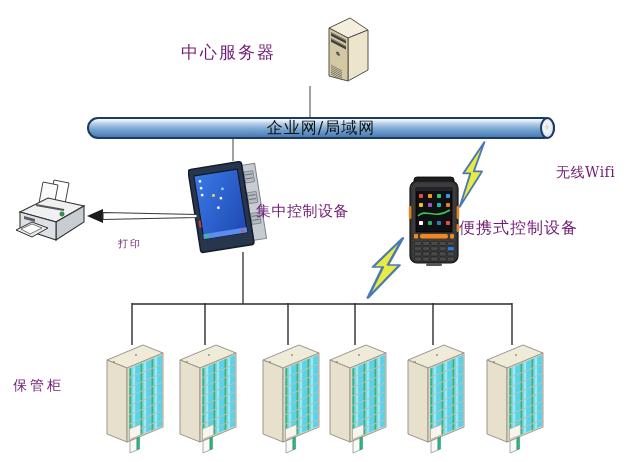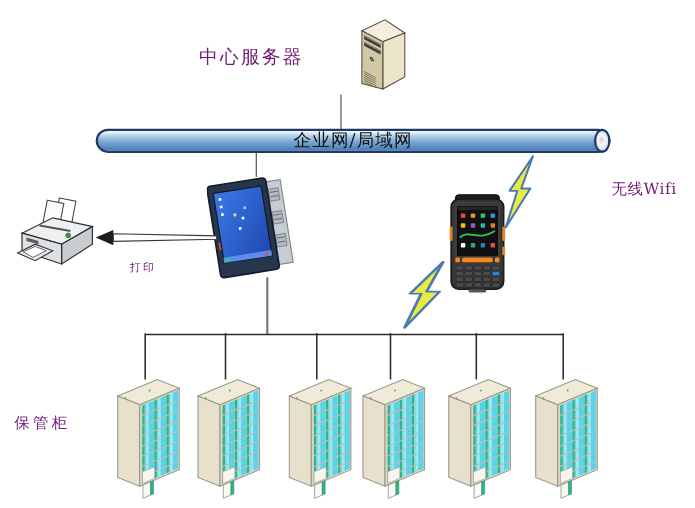--- a/index.html
+++ b/index.html
@@ -156,20 +156,21 @@
         <rect x="29" y="49" width="2.4" height="2.4"></rect>
       </g>
       <rect x="26" y="36" width="2.6" height="2.6" fill="#ffd54a"></rect>
       <rect x="36" y="31" width="2.4" height="2.4" fill="#7fe3f0"></rect>
       <rect x="11" y="74" width="44" height="5" fill="#5b8cf0"></rect>
       <rect x="12.5" y="75" width="4" height="3" fill="#2ecc71"></rect>
       <rect x="49" y="75.5" width="2.5" height="2.5" fill="#e74c3c"></rect>
       <rect x="8.5" y="60" width="2" height="7" fill="#c0452e"></rect>
     </g>
   </svg>
+  <div class="lbl lbl-central-control">集中控制设备</div>
 
   <svg class="icon" style="left:14px;top:178px" width="78" height="80" viewBox="0 0 78 80" xmlns="http://www.w3.org/2000/svg">
     <polygon points="40,2 55,5 51,26 36,23" fill="#ffffff" stroke="#444" stroke-width="1"></polygon>
     <polygon points="29,4 44,7 40,28 25,25" fill="#fbfbfb" stroke="#444" stroke-width="1"></polygon>
     <polygon points="6,34 34,20 70,28 42,44" fill="#eef0f2" stroke="#333" stroke-width="1.1"></polygon>
     <line x1="22" y1="27" x2="50" y2="32" stroke="#555" stroke-width="2"></line>
     <polygon points="42,44 70,28 70,44 42,62" fill="#c8cdd2" stroke="#333" stroke-width="1.1"></polygon>
     <polygon points="6,34 42,44 42,62 6,50" fill="#dde1e5" stroke="#333" stroke-width="1.1"></polygon>
     <polygon points="10,38 21,41 21,44 10,41" fill="#5a5f64"></polygon>
     <circle cx="48" cy="36" r="2.1" fill="#2f9e44" stroke="#1b5e20" stroke-width="0.7"></circle>
@@ -235,20 +236,21 @@
     <rect x="18" y="87" width="16" height="3" rx="1.5" fill="#555"></rect>
   </svg>
 
   <svg class="icon" style="left:455px;top:141px" width="33" height="67" viewBox="0 0 28 64" preserveAspectRatio="none" xmlns="http://www.w3.org/2000/svg">
     <path class="boltP" d="M25 1 L7 31 L13 31 L4 63 L23 29 L16 29 Z"></path>
   </svg>
   <svg class="icon" style="left:361px;top:237px" width="47" height="62" viewBox="0 0 28 64" preserveAspectRatio="none" xmlns="http://www.w3.org/2000/svg">
     <path class="boltP" d="M25 1 L7 31 L13 31 L4 63 L23 29 L16 29 Z"></path>
   </svg>
   <div class="lbl lbl-wifi">无线Wifi</div>
+  <div class="lbl lbl-portable">便携式控制设备</div>
 
   <svg class="icon" style="left:106px;top:342px" width="58" height="113" viewBox="0 0 58 113" xmlns="http://www.w3.org/2000/svg" xmlns:xlink="http://www.w3.org/1999/xlink">
       <use href="#cabG" xlink:href="#cabG"></use>
     </svg>
   <svg class="icon" style="left:179px;top:342px" width="58" height="113" viewBox="0 0 58 113" xmlns="http://www.w3.org/2000/svg" xmlns:xlink="http://www.w3.org/1999/xlink">
       <use href="#cabG" xlink:href="#cabG"></use>
     </svg>
   <svg class="icon" style="left:262px;top:342px" width="58" height="113" viewBox="0 0 58 113" xmlns="http://www.w3.org/2000/svg" xmlns:xlink="http://www.w3.org/1999/xlink">
       <use href="#cabG" xlink:href="#cabG"></use>
     </svg>

